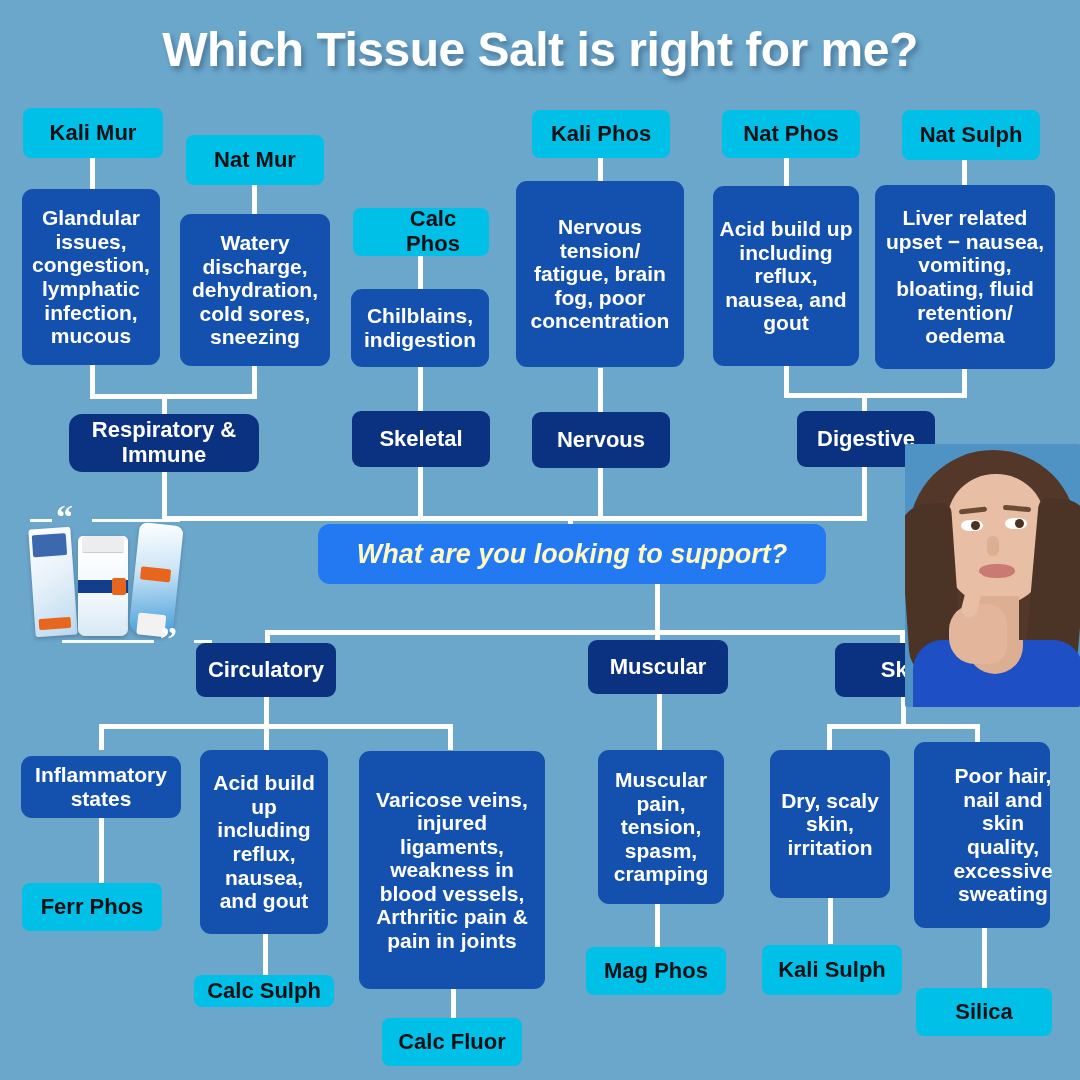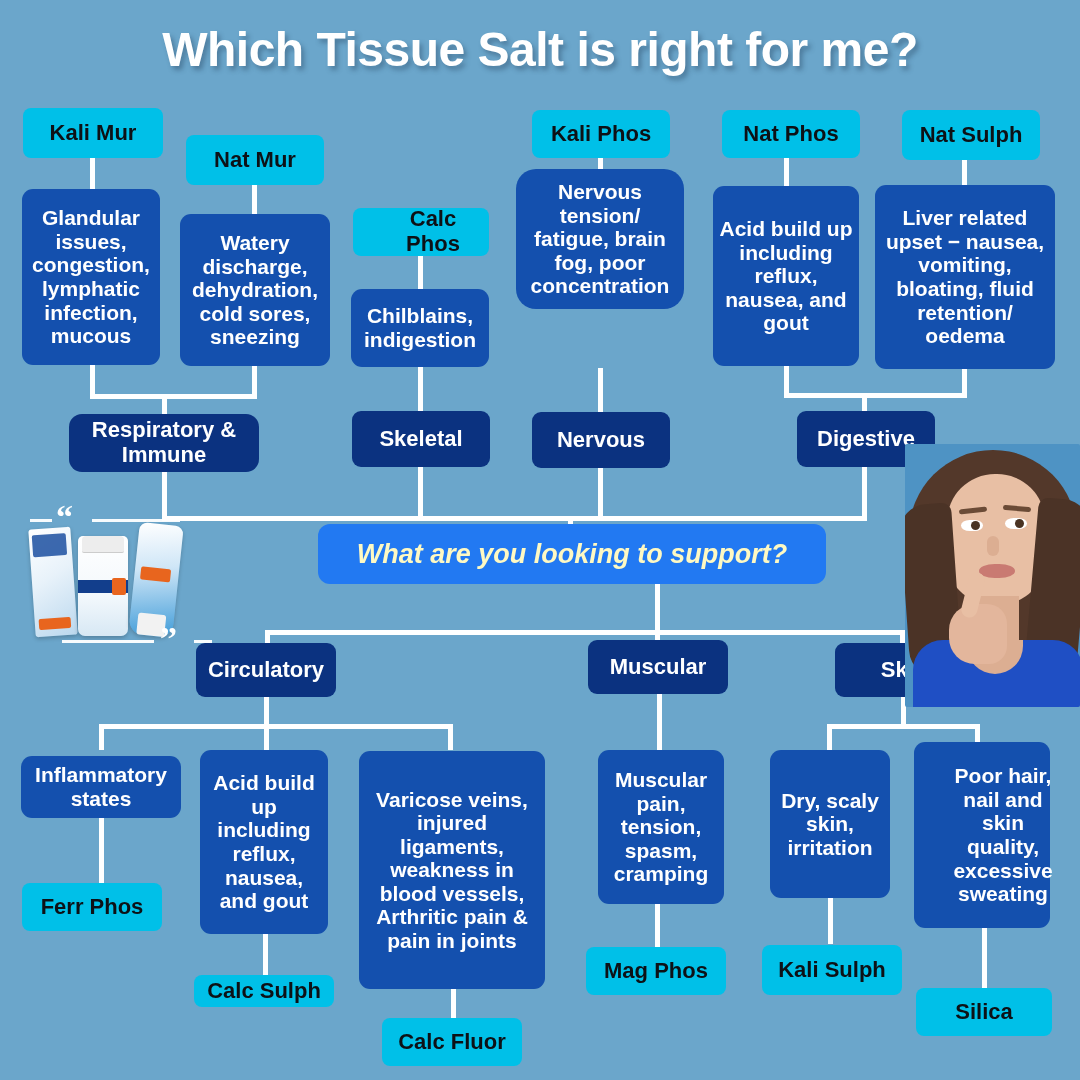--- a/index.html
+++ b/index.html
@@ -202,21 +202,21 @@
 
   <div class="node symptom" style="left:22px;top:189px;width:138px;height:176px;">
     <span>Glandular issues, congestion, lymphatic infection, mucous</span>
   </div>
   <div class="node symptom" style="left:180px;top:214px;width:150px;height:152px;">
     <span>Watery discharge, dehydration, cold sores, sneezing</span>
   </div>
   <div class="node symptom" style="left:351px;top:289px;width:138px;height:78px;">
     <span>Chilblains, indigestion</span>
   </div>
-  <div class="node symptom" style="left:516px;top:169px;width:168px;height:140px;border-radius:20px;">
+  <div class="node symptom" style="left:516px;top:181px;width:168px;height:186px;">
     <span>Nervous tension/ fatigue, brain fog, poor concentration</span>
   </div>
   <div class="node symptom" style="left:713px;top:186px;width:146px;height:180px;">
     <span>Acid build up including reflux, nausea, and gout</span>
   </div>
   <div class="node symptom" style="left:875px;top:185px;width:180px;height:184px;">
     <span>Liver related upset − nausea, vomiting, bloating, fluid retention/ oedema</span>
   </div>
 
   <div class="ln v" style="left:90px;top:365px;height:32px;"></div>

